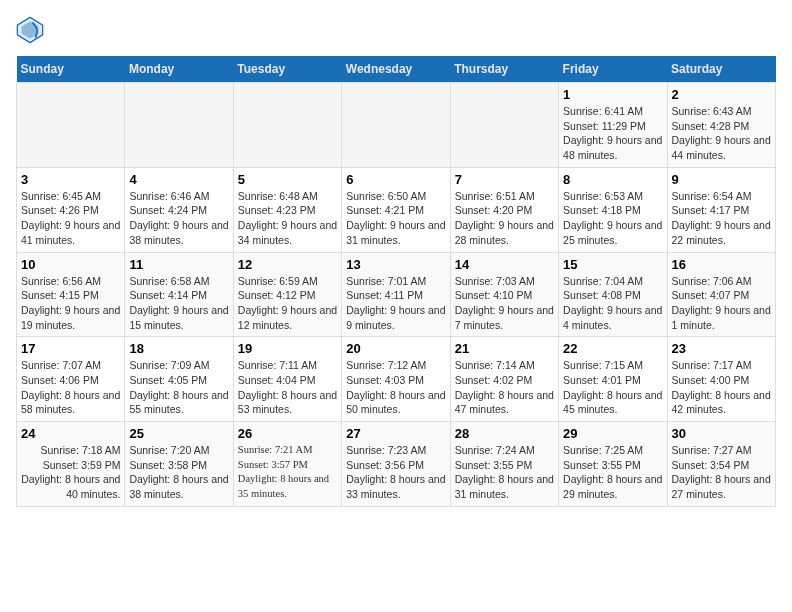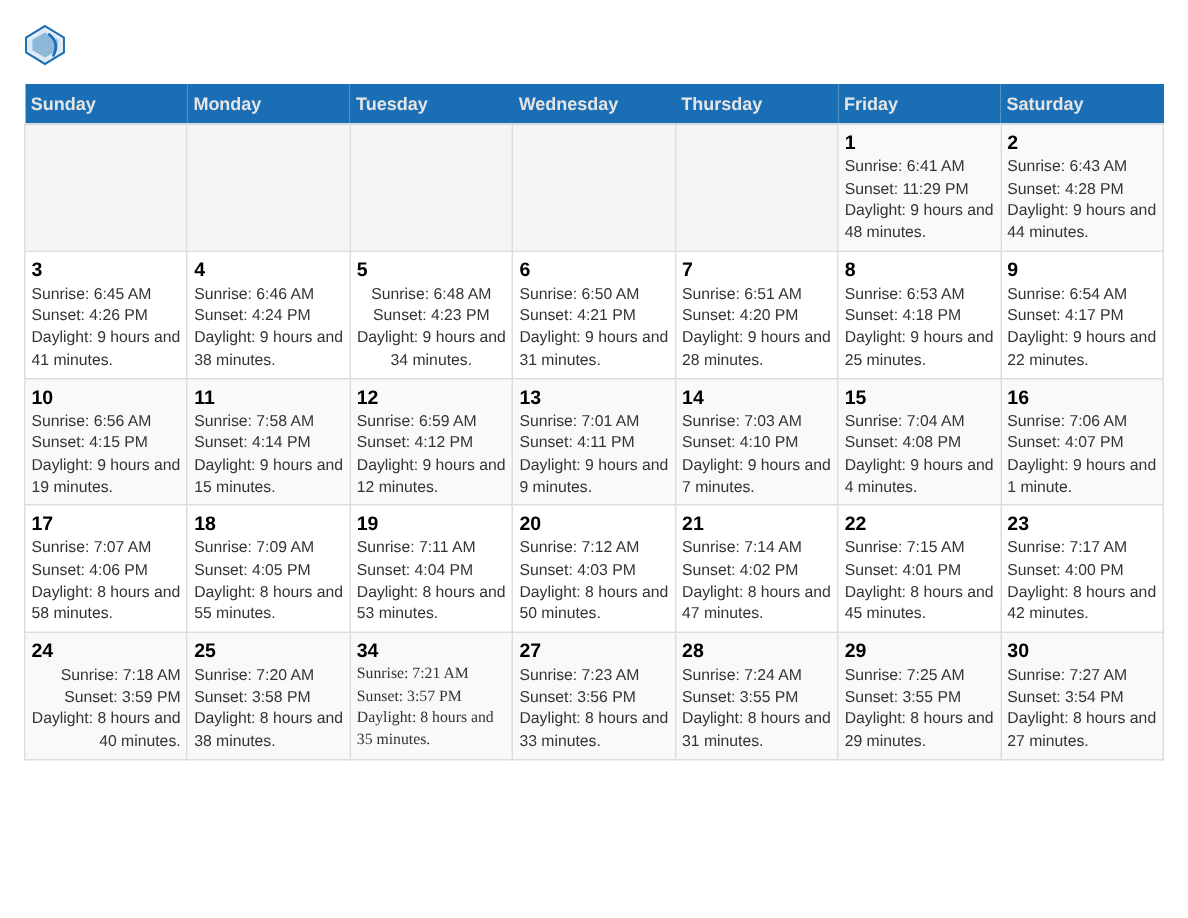--- a/index.html
+++ b/index.html
@@ -145,21 +145,21 @@
 Daylight: 9 hours and 41 minutes.</div>
         </td>
         <td>
           <span class="day-num">4</span>
           <div class="day-info" style="white-space: pre-line;">Sunrise: 6:46 AM
 Sunset: 4:24 PM
 Daylight: 9 hours and 38 minutes.</div>
         </td>
         <td>
           <span class="day-num">5</span>
-          <div class="day-info" style="white-space: pre-line; text-align: center;">Sunrise: 6:48 AM
+          <div class="day-info" style="white-space: pre-line;">Sunrise: 6:48 AM
 Sunset: 4:23 PM
 Daylight: 9 hours and 34 minutes.</div>
         </td>
         <td>
           <span class="day-num">6</span>
           <div class="day-info" style="white-space: pre-line;">Sunrise: 6:50 AM
 Sunset: 4:21 PM
 Daylight: 9 hours and 31 minutes.</div>
         </td>
         <td>
@@ -183,21 +183,21 @@
       </tr>
       <tr>
         <td>
           <span class="day-num">10</span>
           <div class="day-info" style="white-space: pre-line;">Sunrise: 6:56 AM
 Sunset: 4:15 PM
 Daylight: 9 hours and 19 minutes.</div>
         </td>
         <td>
           <span class="day-num">11</span>
-          <div class="day-info" style="white-space: pre-line;">Sunrise: 7:58 AM
+          <div class="day-info" style="white-space: pre-line;">Sunrise: 6:58 AM
 Sunset: 4:14 PM
 Daylight: 9 hours and 15 minutes.</div>
         </td>
         <td>
           <span class="day-num">12</span>
           <div class="day-info" style="white-space: pre-line;">Sunrise: 6:59 AM
 Sunset: 4:12 PM
 Daylight: 9 hours and 12 minutes.</div>
         </td>
         <td>
@@ -276,21 +276,21 @@
 Sunset: 3:59 PM
 Daylight: 8 hours and 40 minutes.</div>
         </td>
         <td>
           <span class="day-num">25</span>
           <div class="day-info" style="white-space: pre-line;">Sunrise: 7:20 AM
 Sunset: 3:58 PM
 Daylight: 8 hours and 38 minutes.</div>
         </td>
         <td>
-          <span class="day-num">34</span>
+          <span class="day-num">26</span>
           <div class="day-info" style="white-space: pre-line; font-family: Liberation Serif, serif;">Sunrise: 7:21 AM
 Sunset: 3:57 PM
 Daylight: 8 hours and 35 minutes.</div>
         </td>
         <td>
           <span class="day-num">27</span>
           <div class="day-info" style="white-space: pre-line;">Sunrise: 7:23 AM
 Sunset: 3:56 PM
 Daylight: 8 hours and 33 minutes.</div>
         </td>

